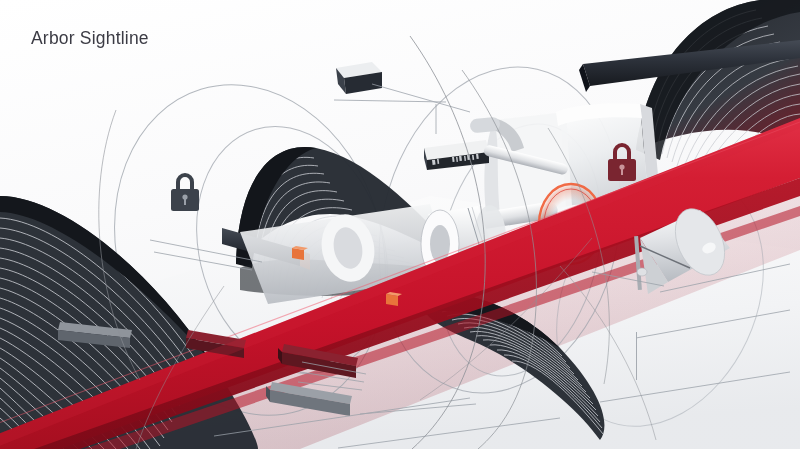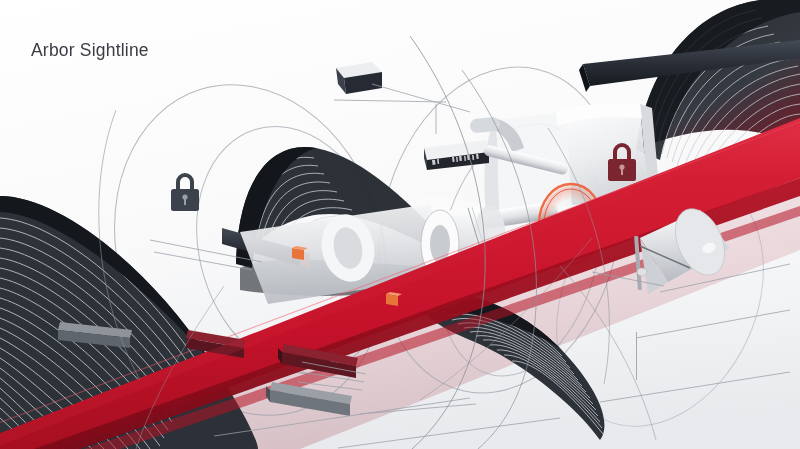--- a/index.html
+++ b/index.html
@@ -381,15 +381,15 @@
         <rect x="608" y="159" width="28" height="22" rx="2.5" fill="#7a2530"></rect>
         <circle cx="622" cy="167" r="2.6" fill="#c9949a"></circle>
         <rect x="621" y="169" width="2" height="6" fill="#c9949a"></rect>
       </g>
 
       <polygon points="800,118 800,128 -8,449 -40,449" fill="#d8253a" opacity="0.22"></polygon>
 
     </g>
   </svg>
 
-  <div id="title" style="color: rgb(59, 59, 68); margin-top: 12px;">Arbor Sightline</div>
+  <div id="title" style="color: rgb(59, 59, 68);">Arbor Sightline</div>
 
 </div>
 
 </body></html>

